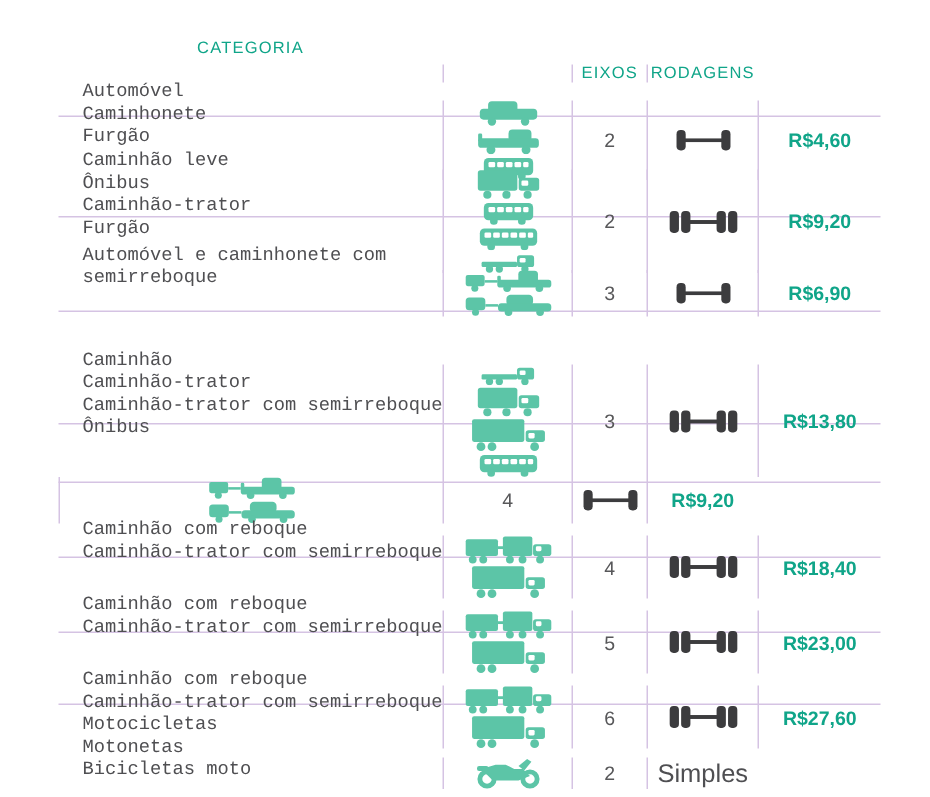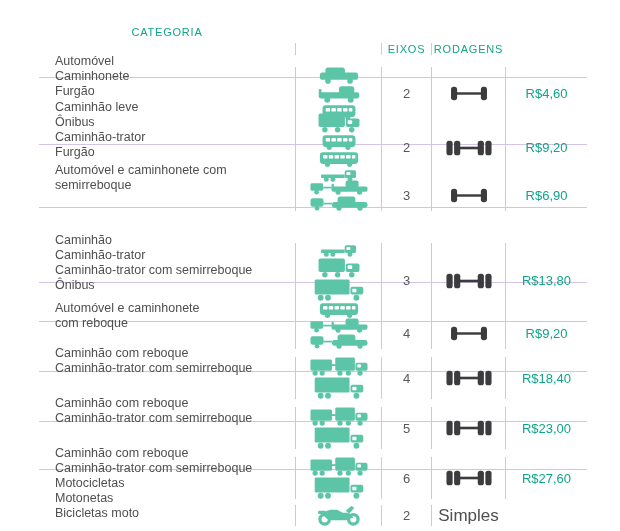--- a/index.html
+++ b/index.html
@@ -29,31 +29,32 @@
     color:var(--accent_teal); font-size:11px; font-weight:normal;
     letter-spacing:0.8px;
   }
   .labels-cell{
     display:flex; flex-direction:column; justify-content:center;
     padding-left:16px;
   }
   .cat-line{
     color:var(--text_dark); font-size:12.5px; line-height:15px;
     white-space:nowrap;
+    font-family:Liberation Mono, monospace;
   }
   .icons-cell{
     display:flex; flex-direction:column; align-items:center;
     justify-content:center; gap:1px; overflow:visible;
   }
   .center-cell{
     display:flex; align-items:center; justify-content:center;
   }
   .eixos-val{ color:#58585a; font-size:13px; }
   .rodagens-label{ color:var(--text_dark); font-size:17px; }
-  .tarifa-val{ color:var(--accent_teal); font-size:13px; font-weight:normal; }
+  .tarifa-val{ color:var(--accent_teal); font-size:13px; font-weight:bold; }
   svg.v-icon{ color:var(--icon_teal); fill:currentColor; flex:none; }
   svg.w-icon{ color:var(--dark_icon); fill:currentColor; flex:none; }
 </style>
 </head>
 <body>
 
 <svg width="0" height="0" style="position:absolute" aria-hidden="true">
   <defs>
     <symbol id="sym-suv" viewBox="0 0 46 20">
       <rect x="7" y="0.5" width="23" height="9" rx="3"></rect>
@@ -288,24 +289,20 @@
         <div class="cell bl center-cell">
           <svg width="50" height="16" class="w-icon">
             <use href="#sym-axle-dual" xlink:href="#sym-axle-dual"></use>
           </svg>
         </div>
         <div class="cell bl center-cell">
           <span class="tarifa-val">R$13,80</span>
         </div>
       </div>
       <div class="trow hb" style="height: 39px;">
-        <div class="cell labels-cell">
-          <span class="cat-line">Automóvel e caminhonete</span>
-          <span class="cat-line">com reboque</span>
-        </div>
         <div class="cell bl icons-cell">
           <svg width="58" height="15" class="v-icon">
             <use href="#sym-pickup-trailer" xlink:href="#sym-pickup-trailer"></use>
           </svg>
           <svg width="58" height="15" class="v-icon">
             <use href="#sym-car-trailer" xlink:href="#sym-car-trailer"></use>
           </svg>
         </div>
         <div class="cell bl center-cell">
           <span class="eixos-val">4</span>

